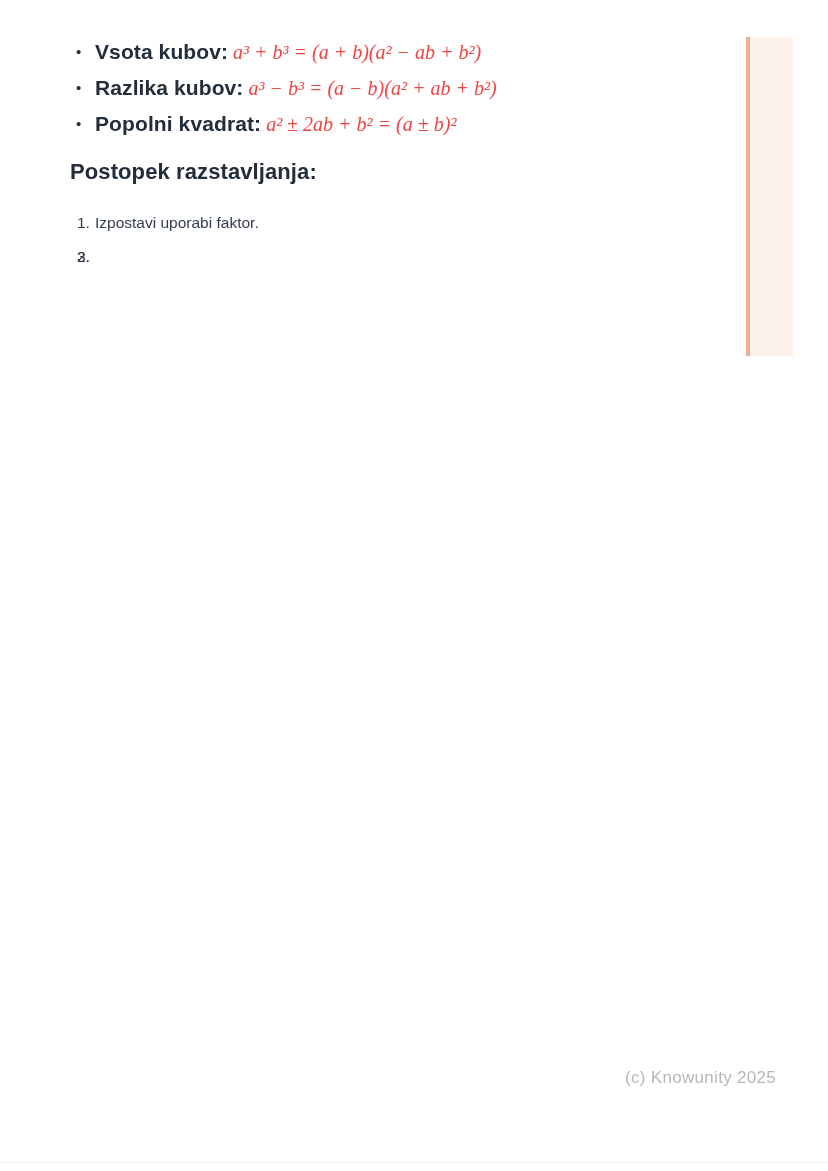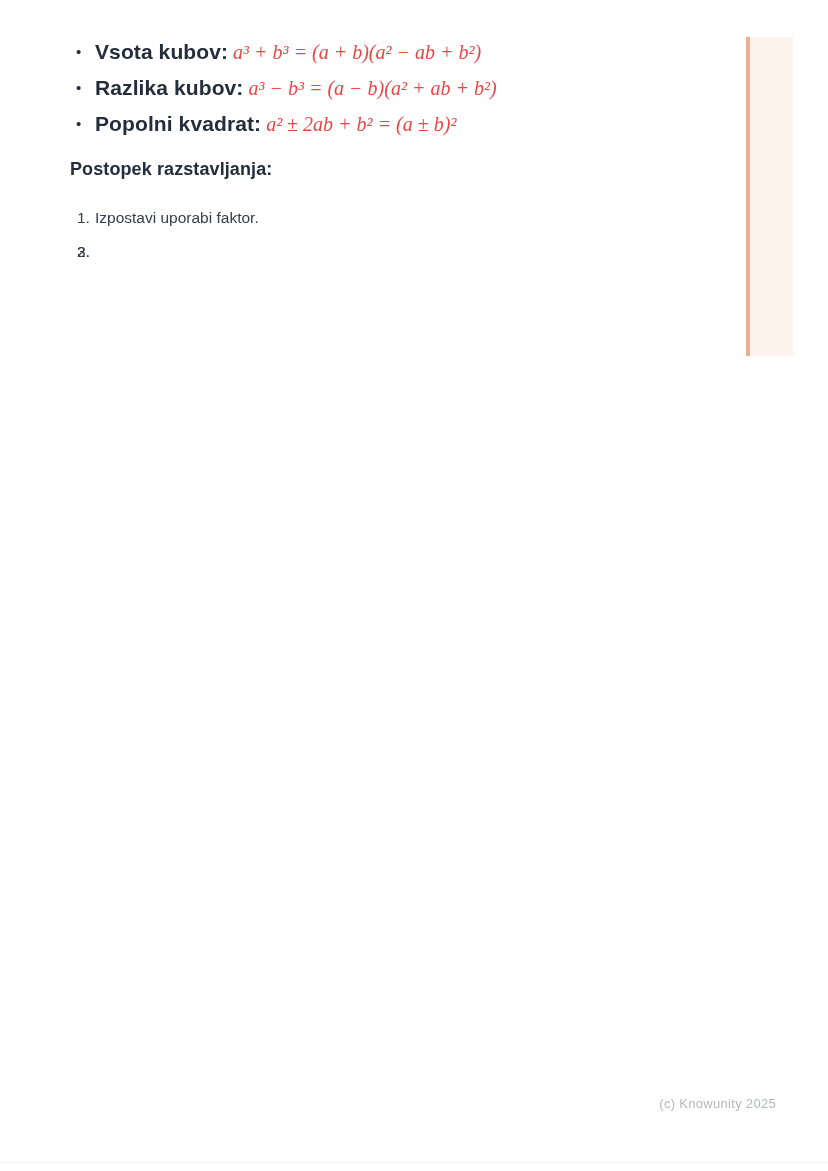--- a/index.html
+++ b/index.html
@@ -51,21 +51,21 @@
   }
   .math {
     font-family: "Liberation Serif", serif;
     font-style: italic;
     font-size: 20px;
     color: #ef4444;
     margin-left: 5px;
   }
   
   .section-heading {
-    font-size: 18px;
+    font-size: 22px;
     font-weight: 700;
     color: #232d3c;
     margin-top: 19px;
     margin-bottom: 12px;
     letter-spacing: 0.1px;
   }
   
   .steps-list {
     list-style: none;
     margin-top: 23px;
@@ -93,23 +93,23 @@
     left: 746px;
     top: 37px;
     width: 47px;
     height: 319px;
     background: #fdf2ec;
     border-left: 4px solid #eeae93;
   }
   
   .footer-credit {
     position: absolute;
-    top: 1096px;
+    top: 1068px;
     right: 52px;
-    font-size: 13px;
+    font-size: 17px;
     color: #b5b8bb;
     letter-spacing: 0.3px;
   }
   
   .page-edge {
     position: absolute;
     top: 1162px;
     left: 0;
     width: 828px;
     height: 1px;

